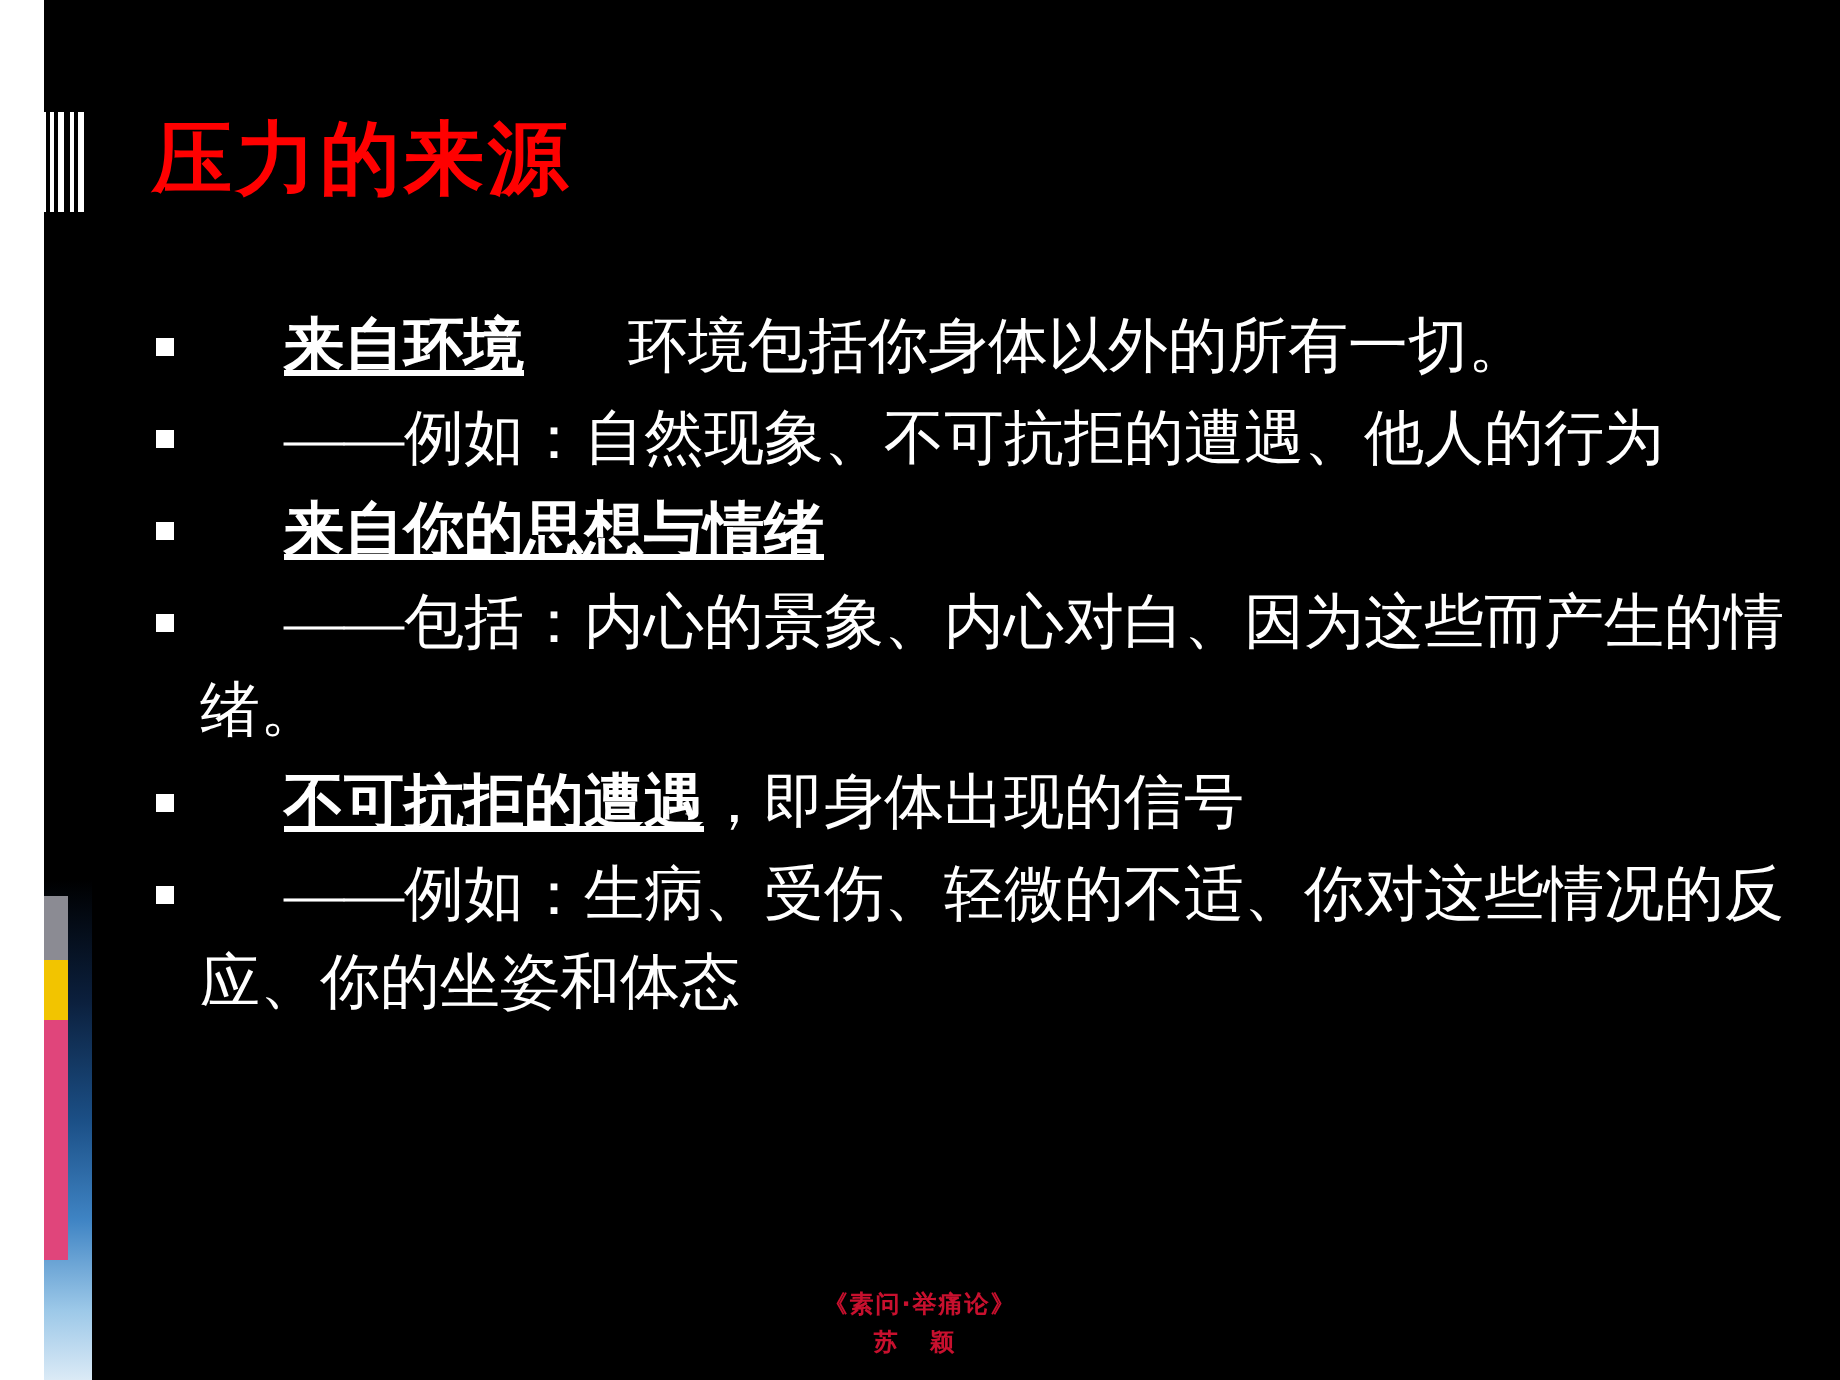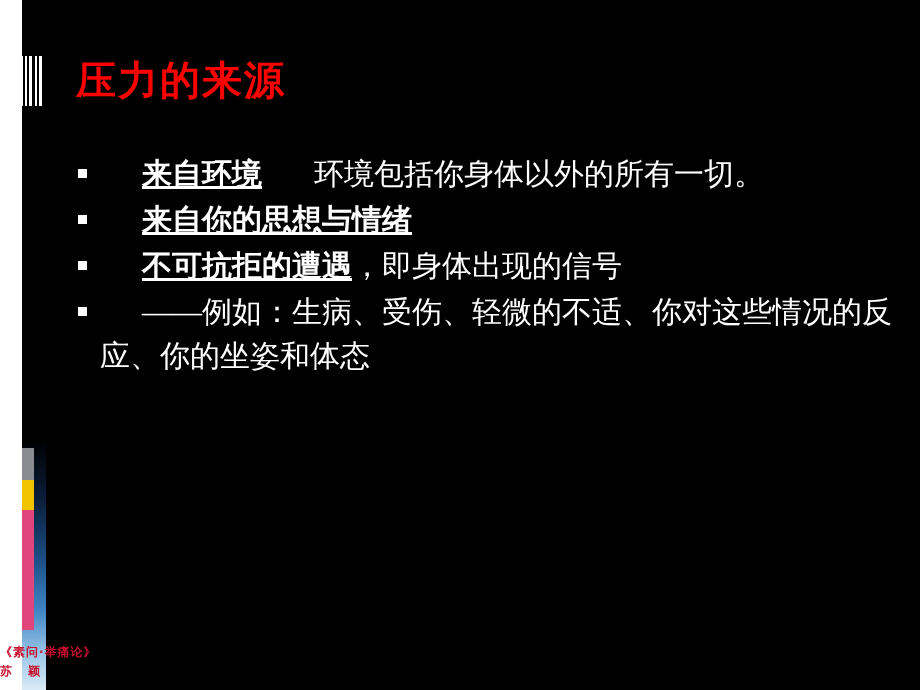--- a/index.html
+++ b/index.html
@@ -123,21 +123,21 @@
   .indent { display: inline-block; width: 42px; }
   .strong { font-weight: bold; text-decoration: underline; }
   .gap-wide { display: inline-block; width: 52px; }
 
   
   .footer {
     position: absolute;
     left: 0;
     bottom: 10px;
     width: 920px;
-    text-align: left;
+    text-align: center;
     color: #c8102e;
     font-family: "DejaVu Sans", sans-serif;
   }
   .footer .line1 {
     font-size: 12px;
     font-weight: bold;
     letter-spacing: 1px;
     display: block;
   }
   .footer .line2 {
@@ -170,26 +170,34 @@
 
   <div class="title">压力的来源</div>
 
   <div class="body">
 
     <div class="bullet-row">
       <span class="marker"></span>
       <span class="text"><span class="indent"></span><span class="strong">来自环境</span><span class="gap-wide"></span><span>环境包括你身体以外的所有一切。</span></span>
     </div>
 
+    <div class="bullet-row">
+      <span class="marker"></span>
+      <span class="text"><span class="indent"></span><span>——例如：自然现象、不可抗拒的遭遇、他人的行为</span></span>
+    </div>
 
     <div class="bullet-row">
       <span class="marker"></span>
       <span class="text"><span class="indent"></span><span class="strong">来自你的思想与情绪</span></span>
     </div>
 
+    <div class="bullet-row">
+      <span class="marker"></span>
+      <span class="text"><span class="indent"></span><span>——包括：内心的景象、内心对白、因为这些而产生的情绪。</span></span>
+    </div>
 
     <div class="bullet-row">
       <span class="marker"></span>
       <span class="text"><span class="indent"></span><span class="strong">不可抗拒的遭遇</span><span>，即身体出现的信号</span></span>
     </div>
 
     <div class="bullet-row">
       <span class="marker"></span>
       <span class="text"><span class="indent"></span><span>——例如：生病、受伤、轻微的不适、你对这些情况的反应、你的坐姿和体态</span></span>
     </div>

